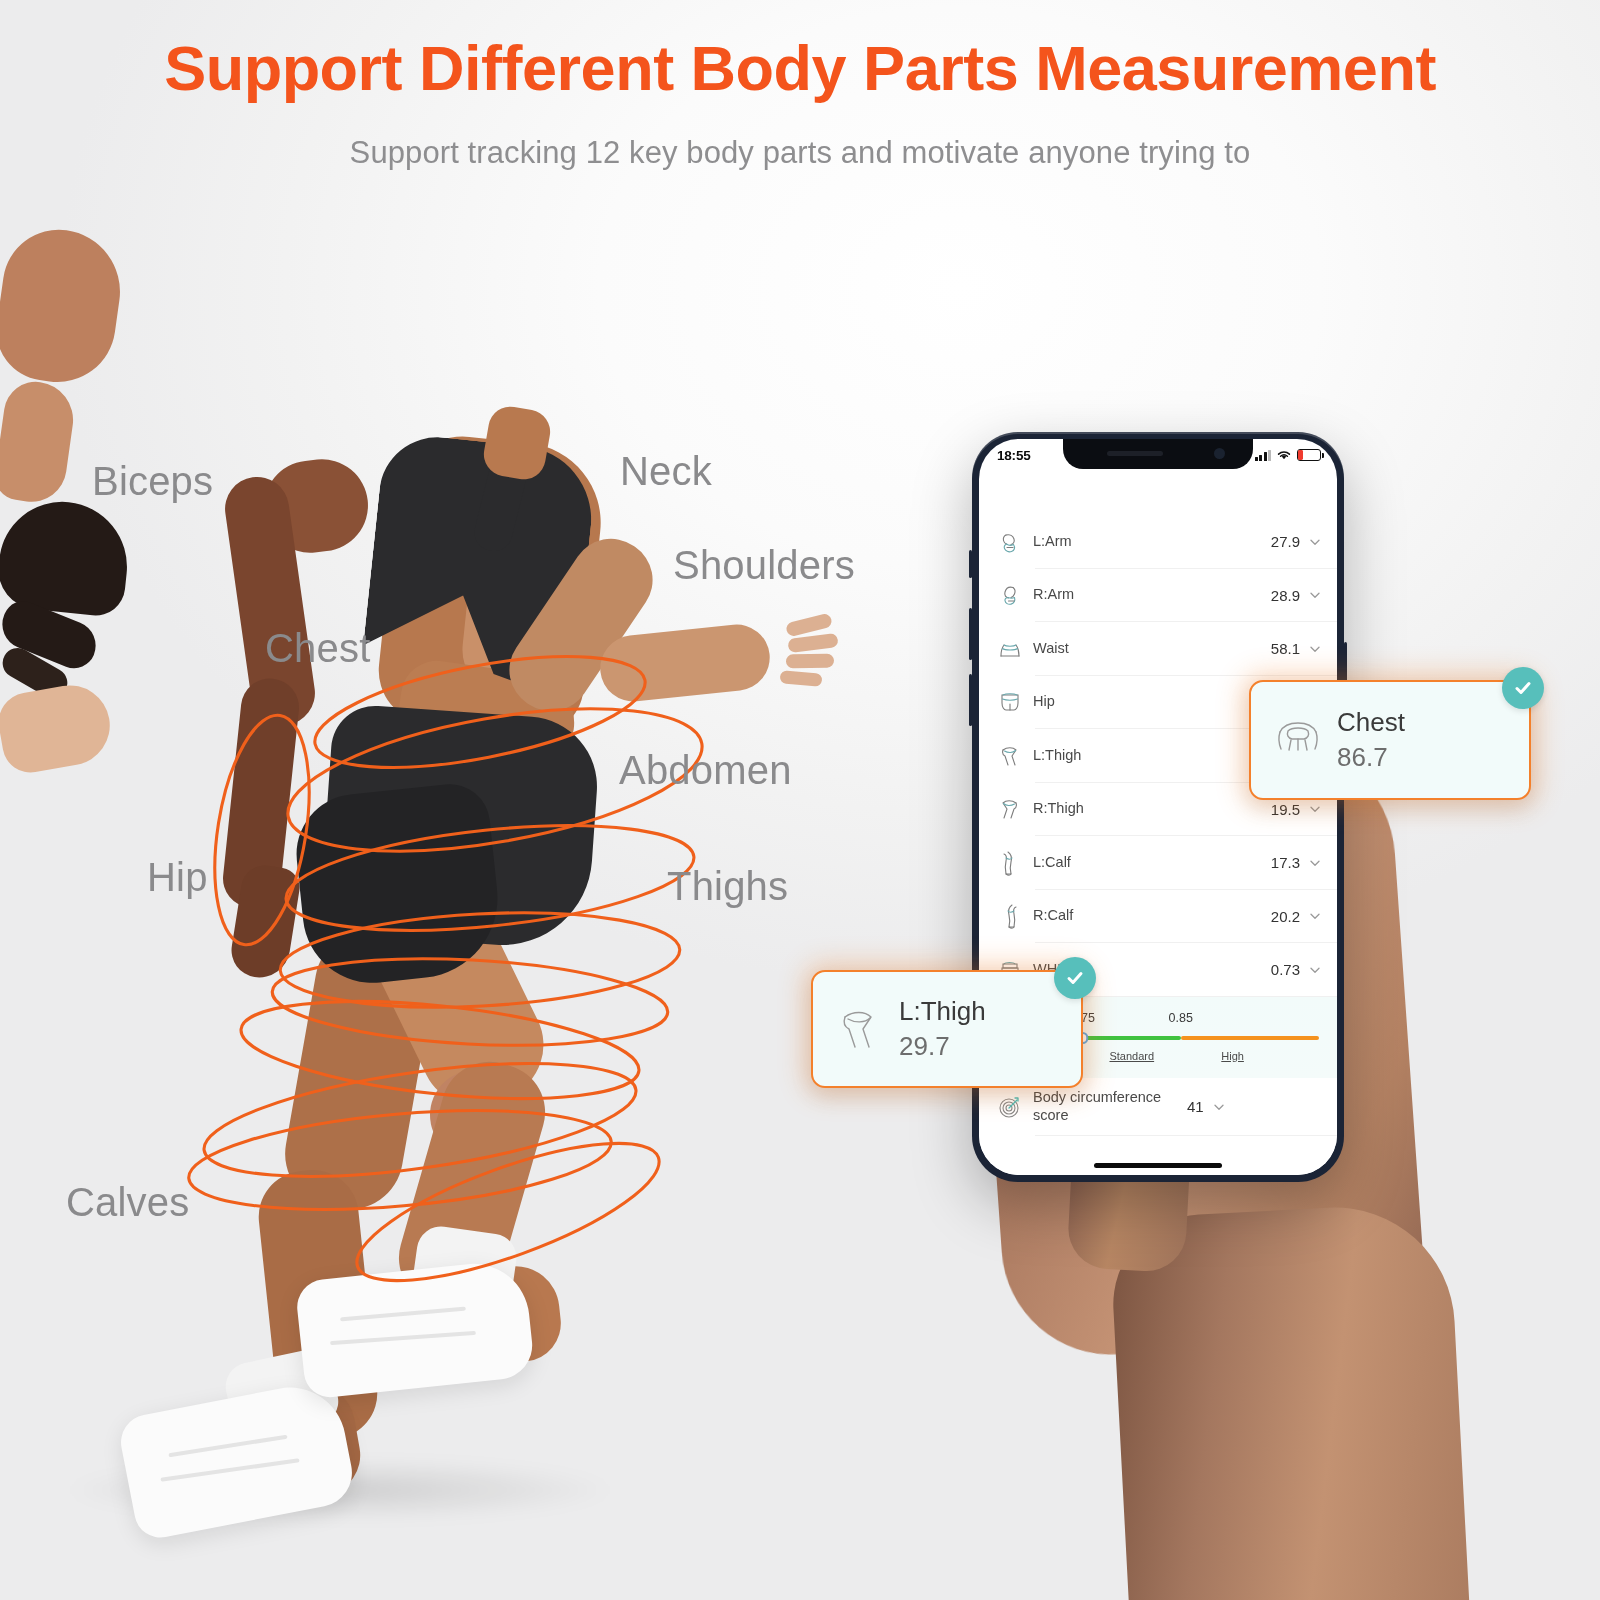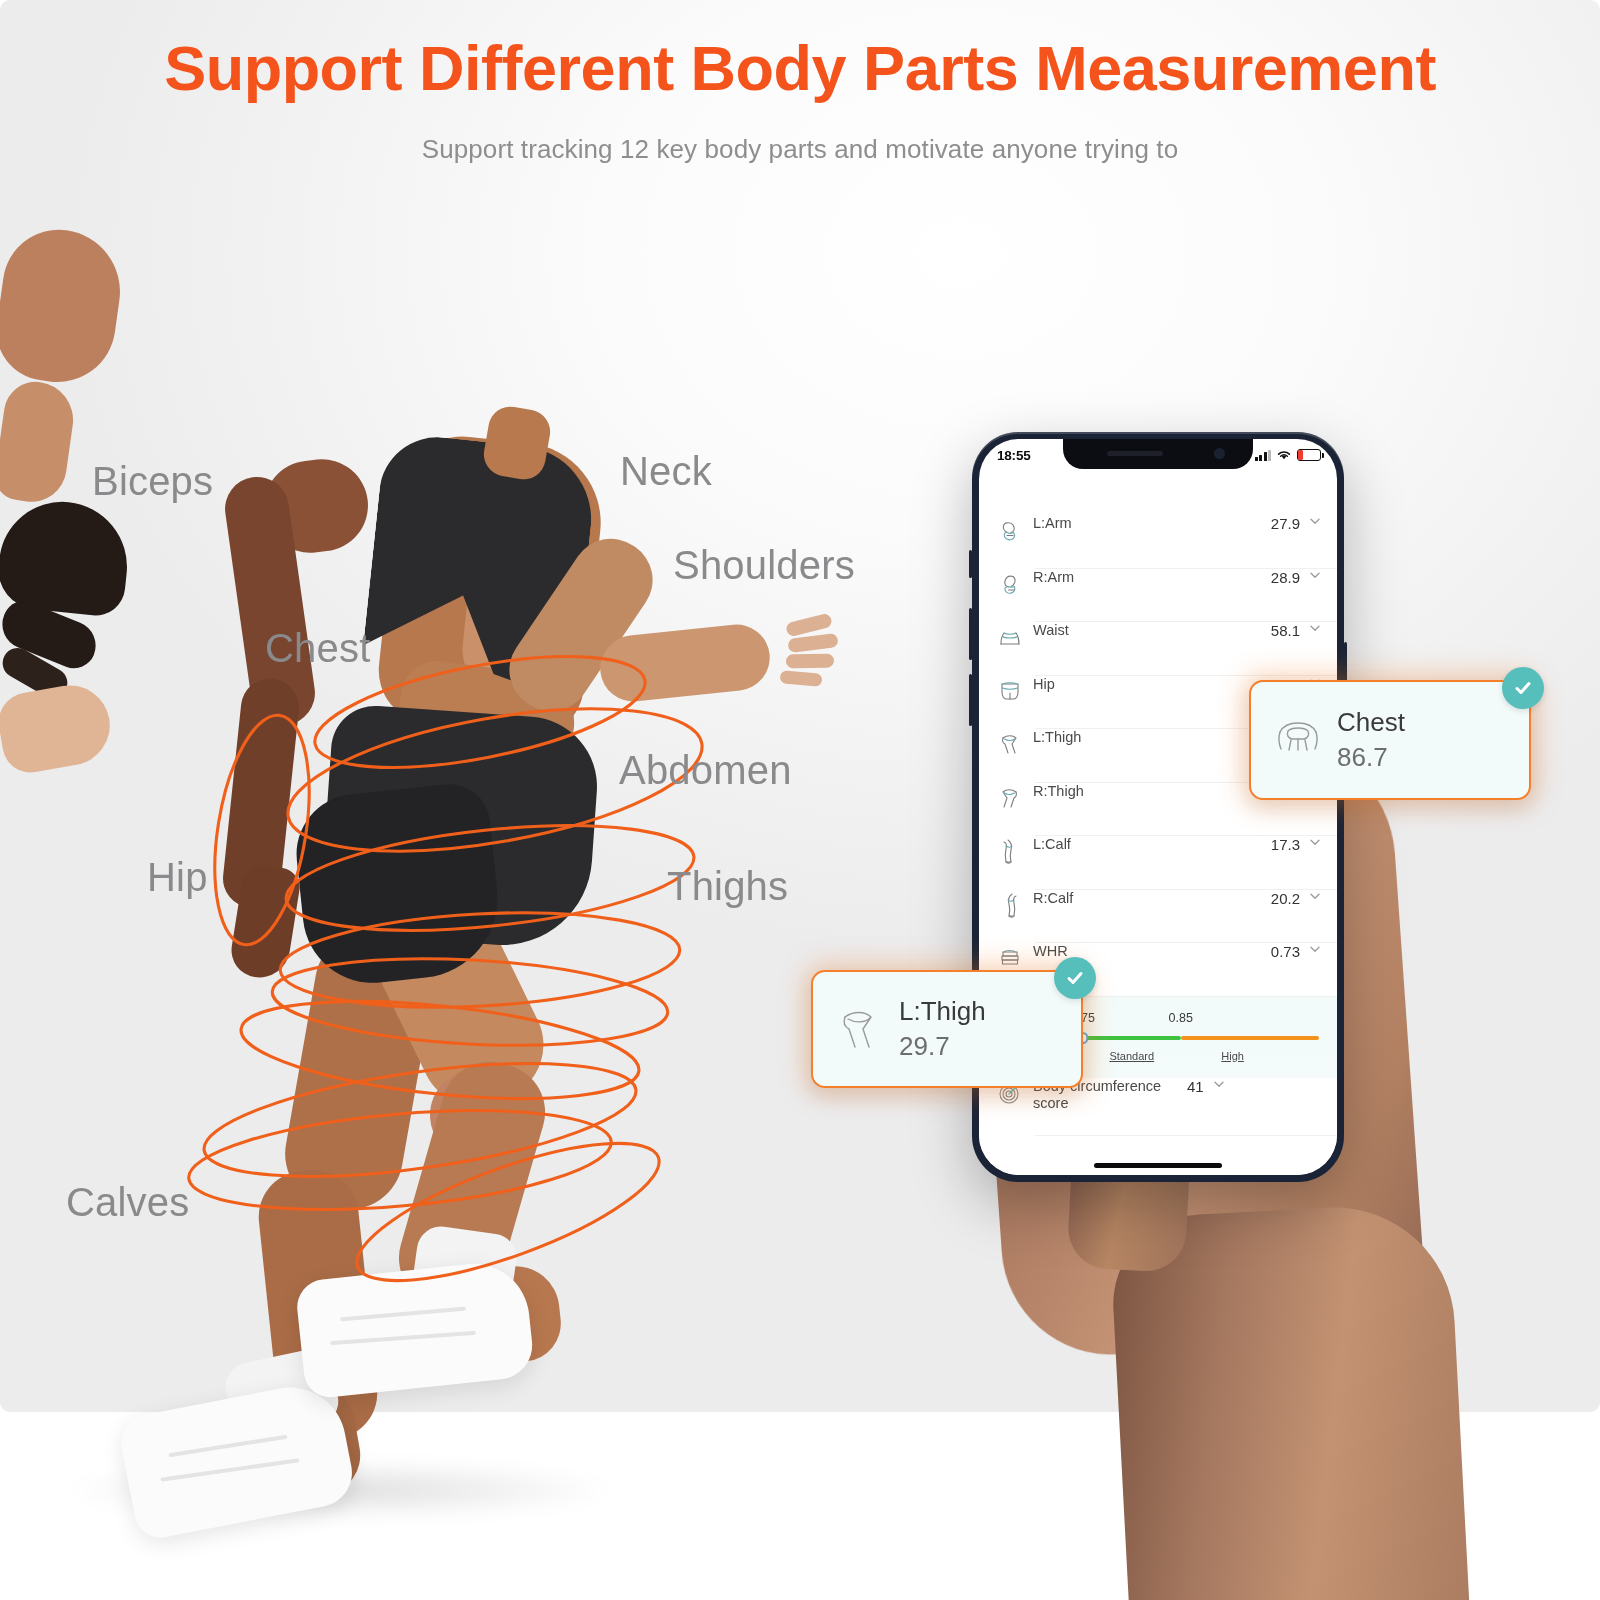--- a/index.html
+++ b/index.html
@@ -3,37 +3,36 @@
 <meta charset="utf-8">
 <style>
   * { box-sizing: border-box; margin: 0; padding: 0; }
   html, body {
     width: 1600px; height: 1600px;
     font-family: "Liberation Sans", sans-serif;
     overflow: hidden;
   }
   #page {
     position: relative;
-    width: 1600px; height: 1412px;
+    width: 1600px; height: 1600px;
     background:
       radial-gradient(ellipse 900px 700px at 60% 18%, #ffffff 0%, #fbfbfb 40%, #f2f2f2 75%, #ececed 100%),
       linear-gradient(135deg, #f4f4f5 0%, #f7f7f8 35%, #efefef 70%, #e9e9ea 100%);
-    border-radius: 10px;
   }
 
   
   .hdr { position: absolute; left: 0; right: 0; top: 34px; text-align: center; }
   .hdr-title {
     font-size: 63px; font-weight: 700; color: #F4541C;
     letter-spacing: -0.5px; line-height: 1.08;
     font-family: "Liberation Sans", sans-serif;
   }
   .hdr-sub {
     margin-top: 26px;
-    font-size: 26px; color: #8e8e90; line-height: 1.62;
+    font-size: 31px; color: #8e8e90; line-height: 1.62;
     font-weight: 400; letter-spacing: 0.1px;
   }
 
   
   .stage { position: absolute; left: 0; top: 230px; width: 900px; height: 1370px; }
 
   
   .runner { position: absolute; inset: 0; }
   .sk { position: absolute; background: #b2765a; }
   .cloth { position: absolute; background: #2b2b2d; }
@@ -166,21 +165,21 @@
     position: absolute; top: 32px; left: 0; right: 0; height: 44px;
     display: flex; align-items: center; justify-content: center;
     z-index: 4; background: #fff;
   }
   .nav-title { font-size: 16.5px; font-weight: 500; color: #111; }
   .nav-back { position: absolute; left: 14px; top: 50%; transform: translateY(-50%); width: 22px; height: 22px; display:flex; align-items:center; justify-content:center; }
   .nav-share { position: absolute; right: 14px; top: 50%; transform: translateY(-50%); width: 22px; height: 22px; }
 
   .list { position: absolute; top: 76px; left: 0; right: 0; bottom: 0; background: #fff; }
   .row {
-    position: relative; display: flex; align-items: flex-start;
+    position: relative; display: flex; align-items: center;
     height: 53.5px; padding: 0 16px 0 14px;
   }
   .row::after {
     content:''; position:absolute; left: 56px; right: 0; bottom: 0;
     height: 1px; background: #f0f0f0;
   }
   .row .ico { width: 34px; height: 30px; flex: 0 0 34px; display:flex; align-items:center; justify-content:center; }
   .row .lbl { flex: 1; font-size: 14.5px; color: #494949; padding-left: 6px; line-height: 1.22; }
   .row .val { font-size: 15px; color: #333; font-weight: 400; margin-right: 9px; }
   .row .chev { width: 12px; height: 12px; }

